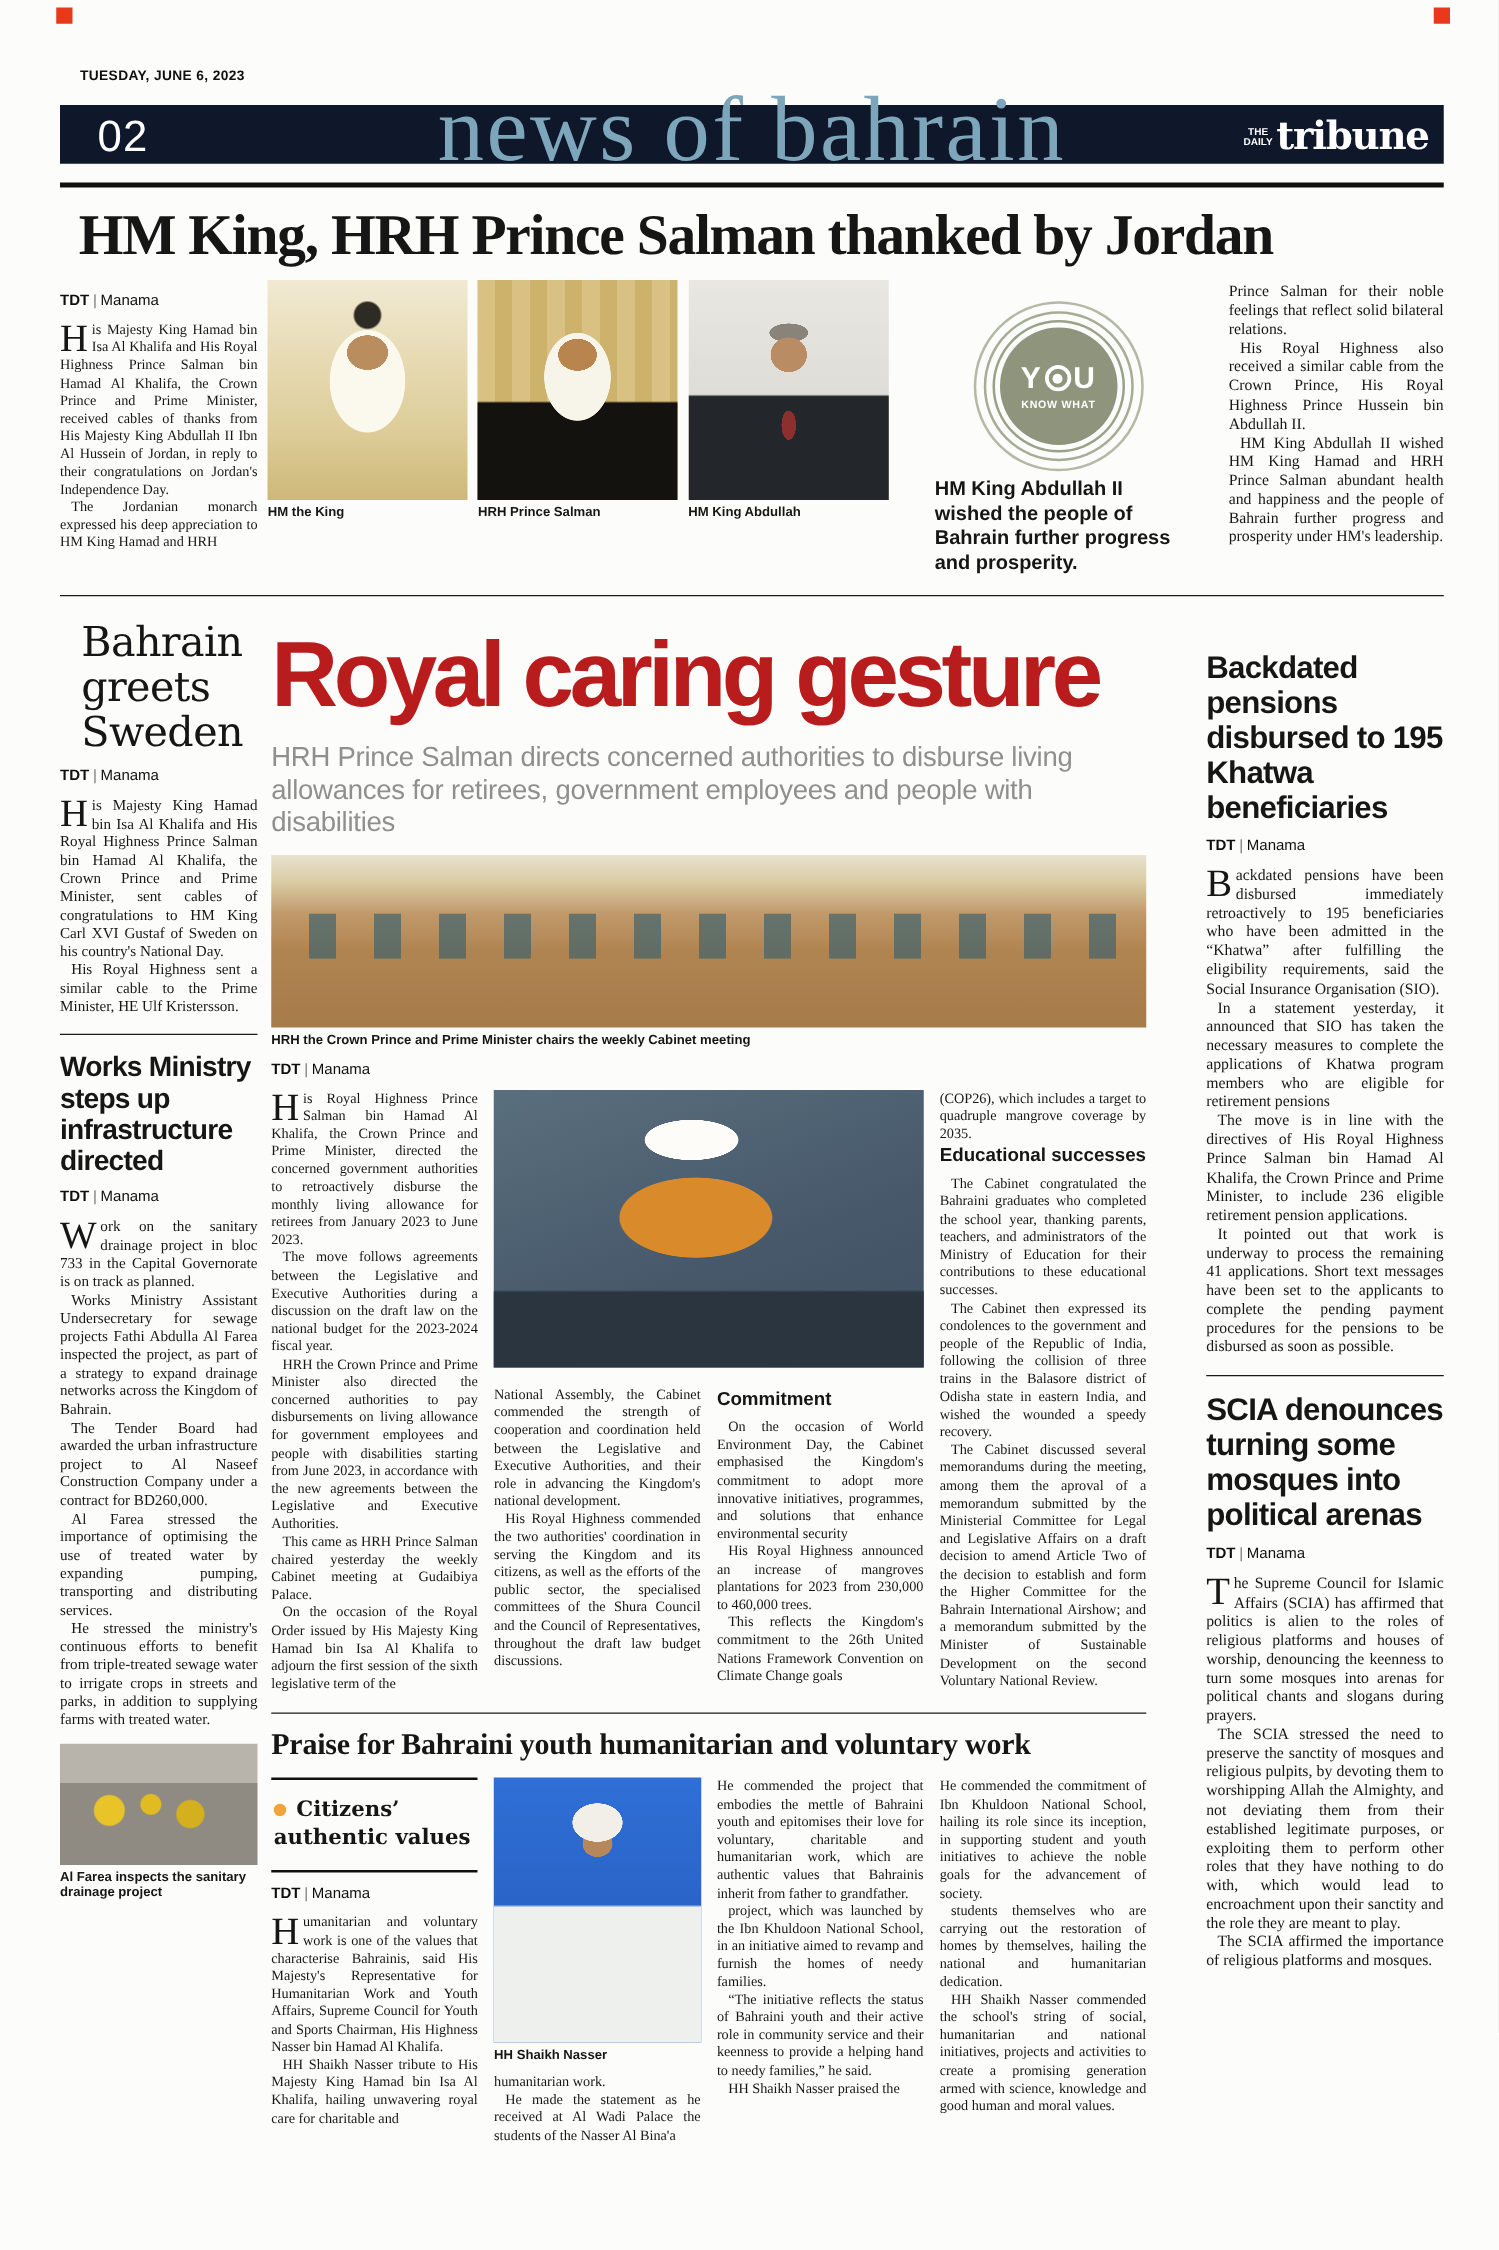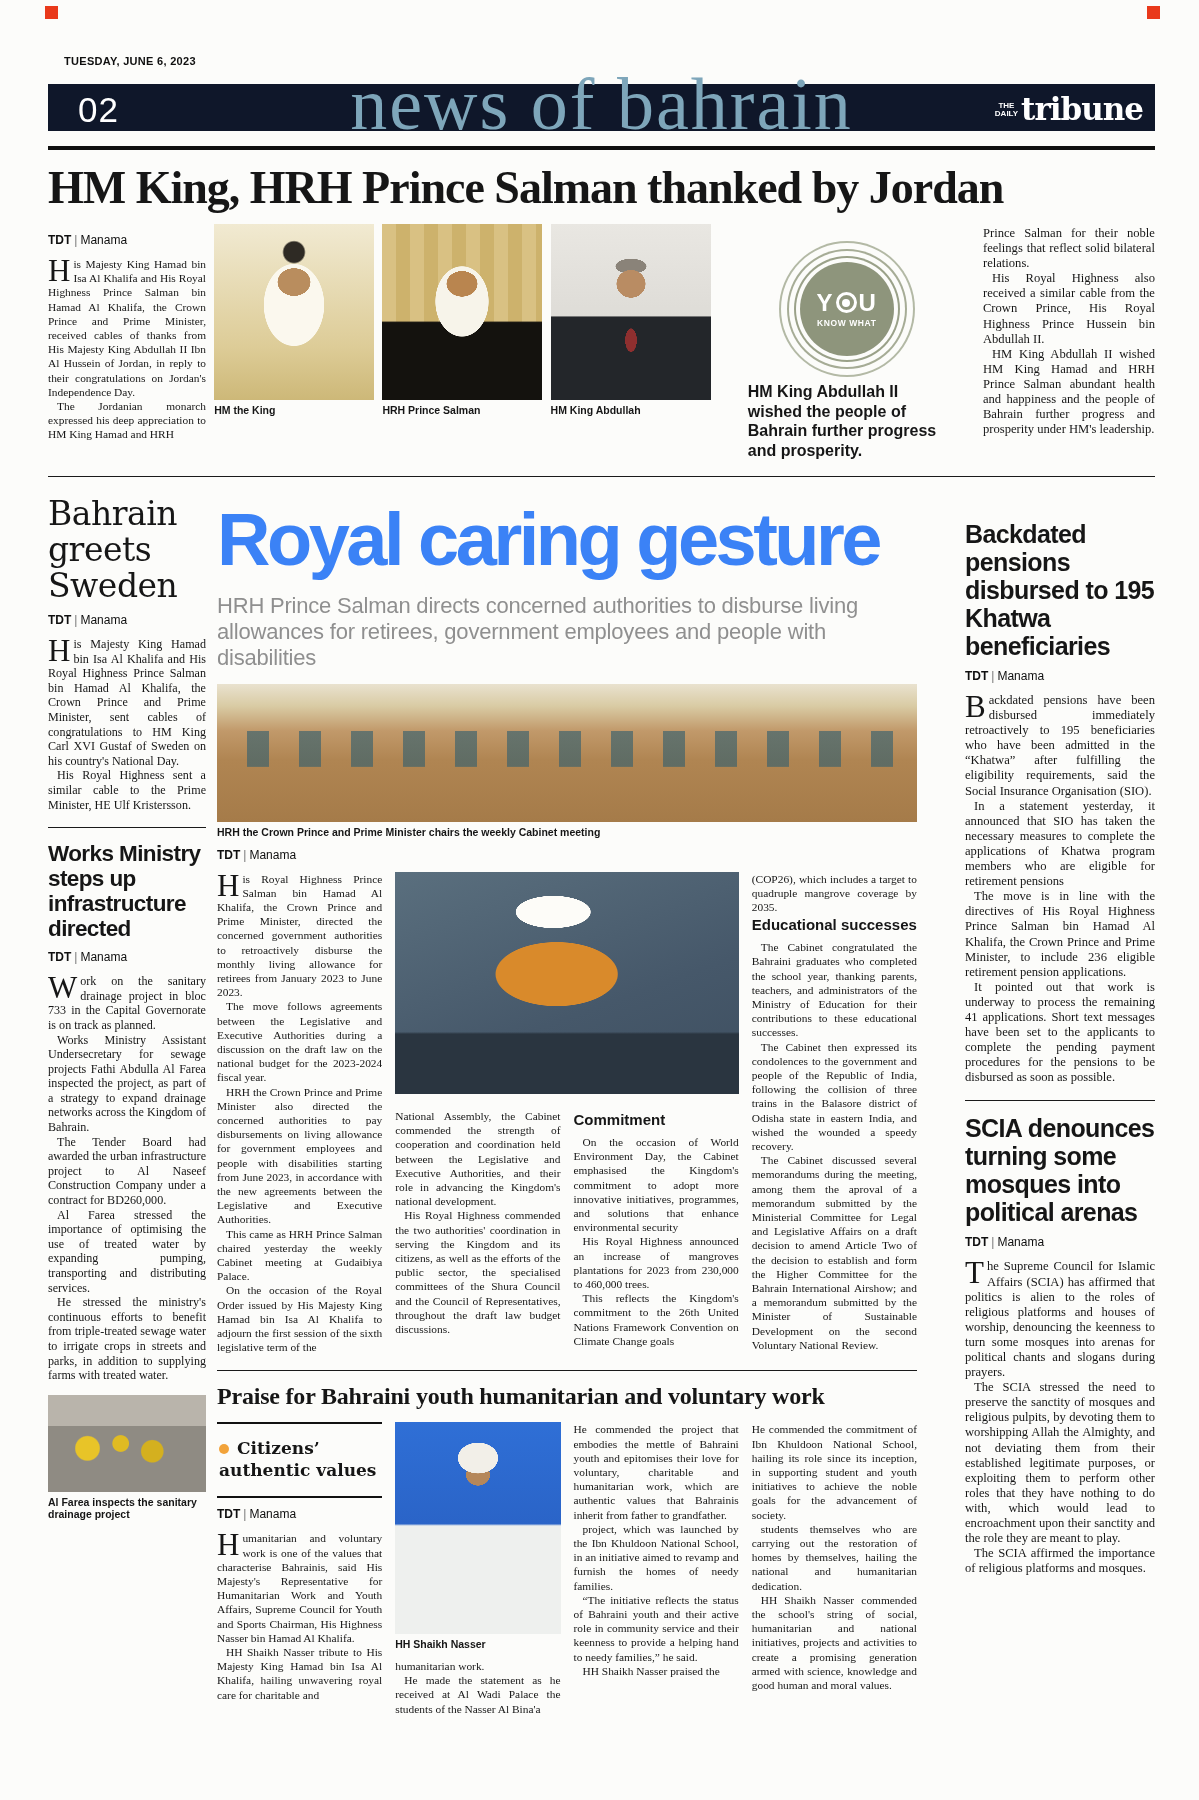--- a/index.html
+++ b/index.html
@@ -26,21 +26,21 @@
   .t125{font-size:12.6px;line-height:15.1px}
   .drop > p:first-child::first-letter{float:left;font-size:31px;line-height:25px;padding:1px 3px 0 0}
   .byline{font-family:"Liberation Sans",sans-serif;font-size:12px;line-height:14px;margin:9px 0 10px;color:#0f0f0f}
   .byline .b{font-weight:700}
   .byline .sep{color:#777;margin:0 3px}
   .pcap{font:700 10.5px/12.5px "Liberation Sans",sans-serif;margin-top:4px}
   .subhead{font:700 15px/17px "Liberation Sans",sans-serif;margin:2px 0 7px}
   .subhead + p{text-indent:9px}
 
   
-  .jordan-head{font:700 46px/48px "Liberation Serif",serif;letter-spacing:-1px;margin:4px 0 0;white-space:nowrap}
+  .jordan-head{font:700 46px/48px "Liberation Serif",serif;letter-spacing:-1px;margin:4px 15px 0;white-space:nowrap}
   .jordan-row{display:flex;justify-content:space-between;margin-top:12px}
   .j-left{width:158px}
   .j-photo{width:160px}
   .ph{height:176px}
   .j-badge{width:256px;padding-top:24px;text-align:center}
   .badge-circle{width:94px;height:94px;border-radius:50%;background:#8e957c;margin:14px auto 0;display:flex;flex-direction:column;
       align-items:center;justify-content:center;color:#fff;
       box-shadow:0 0 0 4px #fcfcfa,0 0 0 6px #9aa189,0 0 0 11px #fcfcfa,0 0 0 13px #a6ac96,0 0 0 19px #fcfcfa,0 0 0 21px #b3b9a5}
   .badge-you{font:700 24px/24px "Liberation Sans",sans-serif;letter-spacing:1px;display:flex;align-items:center}
   .eye-o{width:15px;height:15px;border:3px solid #fff;border-radius:50%;display:inline-block;margin:0 2px;position:relative}
@@ -48,28 +48,28 @@
   .badge-know{font:700 8.5px/10px "Liberation Sans",sans-serif;letter-spacing:.6px;margin-top:3px}
   .badge-cap{margin:26px auto 0;width:198px;text-align:left;font:700 16px/19.5px "Liberation Sans",sans-serif}
   .j-right{width:172px;padding-top:2px}
   .hr-full{height:1px;background:#1a1a1a;margin-top:16px}
 
   
   .middle{display:flex;margin-top:13px}
   .mid-left{width:158px;flex:none}
   .mid-center{width:700px;flex:none;margin-left:11px}
   .mid-right{width:190px;flex:none;margin-left:auto;padding-top:30px}
-  .serif-head{font:400 33px/36px "DejaVu Serif",serif;letter-spacing:-.5px;margin:6px 0 0}
+  .serif-head{font:400 33px/36px "DejaVu Serif",serif;letter-spacing:-.5px;margin:6px 17px 0}
   .sans-head{font:700 22.5px/25px "Liberation Sans",sans-serif;letter-spacing:-.6px;margin:0}
   .side-hr{height:1px;background:#1a1a1a;margin:15px 0 13px}
   .works-photo{height:97px;margin-top:12px}
   .right-head{font:700 25px/28px "Liberation Sans",sans-serif;letter-spacing:-.6px;margin:0}
 
   
-  .royal-head{font:700 74px/76px "Liberation Sans",sans-serif;letter-spacing:-3.5px;margin:12px 0 0;white-space:nowrap;color:#3b82f6}
+  .royal-head{font:700 74px/76px "Liberation Sans",sans-serif;letter-spacing:-3.5px;margin:12px 0 0;white-space:nowrap;color:#b91c1c}
   .royal-sub{font:400 22px/26px "Liberation Sans",sans-serif;color:#8f8f8f;margin:15px 0 0;letter-spacing:-.2px}
   .cabinet{height:138px;margin-top:13px}
   .royal-grid{display:grid;grid-template-columns:repeat(4,1fr);column-gap:13px;margin-top:4px}
   .rg-photo{grid-column:2/4;grid-row:1;height:222px;margin-bottom:9px}
   .rg-c1{grid-column:1;grid-row:1/3}
   .rg-c2{grid-column:2;grid-row:2}
   .rg-c3{grid-column:3;grid-row:2}
   .rg-c4{grid-column:4;grid-row:1/3}
   .center-hr{height:1px;background:#1a1a1a;margin:16px 0 0}
 

